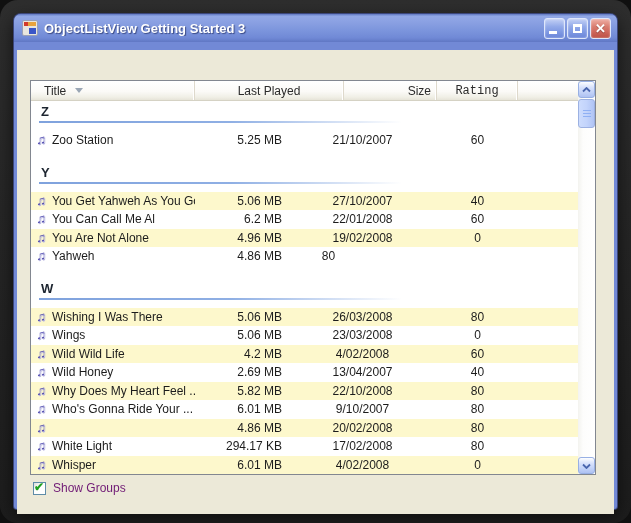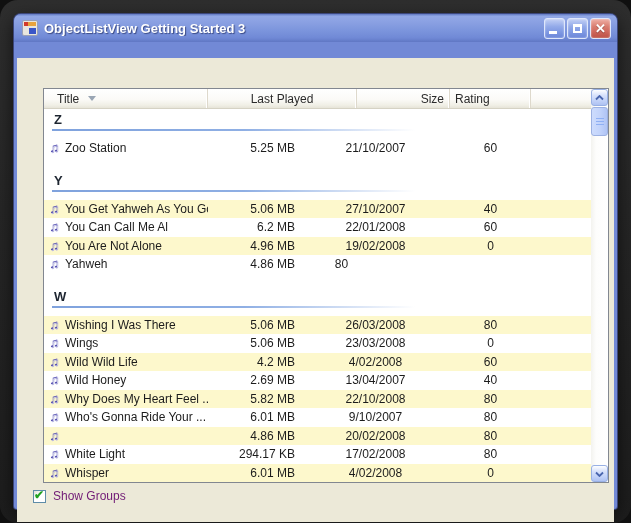--- a/index.html
+++ b/index.html
@@ -7,21 +7,21 @@
   body { font-family:"Liberation Sans", sans-serif; width:631px; height:523px; overflow:hidden; }
 
   .frame { position:relative; width:631px; height:523px;
     background:linear-gradient(180deg,#2e2e2e 0%,#262626 40%,#1d1d1d 100%);
     border-radius:18px; overflow:hidden; }
 
   
   .window { position:absolute; left:14px; top:14px; width:603px; height:495px;
     background:#7289d6; border-radius:7px 7px 3px 3px;
     padding:3px; box-shadow:0 0 0 1px #3c477c, 0 6px 18px rgba(0,0,0,.65); }
-  .titlebar { position:relative; height:28px; margin:-3px -3px 16px -3px;
+  .titlebar { position:relative; height:28px; margin:-3px -3px 8px -3px;
     border-radius:7px 7px 0 0; padding:0 6px 0 8px;
     display:flex; align-items:center;
     background:linear-gradient(180deg,#5f77c0 0%,#92a8e6 8%,#8aa0e2 30%,#7b94dc 60%,#7089d6 85%,#6077c4 100%); }
   .app-icon { width:16px; height:16px; margin-right:6px; position:relative;
     background:#e8e6df; border:1px solid #9aa0b5; border-radius:2px; flex:0 0 auto; }
   .app-icon .bar { position:absolute; left:1px; right:1px; top:1px; height:4px;
     background:linear-gradient(90deg,#d23a2a 0 35%,#e8a33d 35%); }
   .app-icon .blk { position:absolute; right:1px; bottom:1px; width:7px; height:6px; background:#3a56c8; }
   .titlebar .title-text { color:#ffffff; font-size:13px; font-weight:bold;
     text-shadow:1px 1px 1px #3b4a85; flex:1 1 auto; white-space:nowrap; overflow:hidden; }
@@ -31,31 +31,31 @@
     background:linear-gradient(180deg,#c3d0f5 0%,#93aae9 40%,#7d97e2 70%,#6a85d8 100%);
     box-shadow:inset 0 0 2px rgba(255,255,255,.6); }
   .winbtn.close { background:linear-gradient(180deg,#efb0a6 0%,#d97d70 40%,#cd655a 70%,#bb5045 100%); }
   .glyph-min { position:absolute; left:4px; bottom:4px; width:8px; height:3px; background:#fff; }
   .glyph-max { width:9px; height:9px; border:2px solid #fff; border-top-width:3px; }
   .glyph-close { color:#fff; font-size:13px; font-weight:bold; line-height:1; text-shadow:0 1px 1px rgba(0,0,0,.3); }
 
   .client { position:relative; width:597px; height:464px; background:#ece9d8; }
 
   
-  .listview { position:absolute; left:26px; top:30px; width:566px; height:395px;
+  .listview { position:absolute; left:13px; top:30px; width:566px; height:395px;
     background:#ffffff; border:1px solid #828790; }
   .lv-header { position:absolute; left:0; top:0; width:547px; height:20px; display:flex;
     background:linear-gradient(180deg,#ffffff 0%,#fbfaf7 55%,#f0efe6 85%,#e6e4d8 100%);
     border-bottom:1px solid #d5d2c4; font-size:12px; color:#2b2b2b; }
   .hcell { height:100%; display:flex; align-items:center; border-right:1px solid #ded9cc;
     box-shadow:inset -1px 0 0 #ffffff; padding:0 5px; white-space:nowrap; overflow:hidden; }
   .h-title { width:164px; padding-left:13px; }
   .h-size { width:93px; justify-content:flex-end; }
   .h-date { width:149px; justify-content:center; }
-  .h-rating { width:81px; justify-content:flex-start; }
+  .h-rating { width:81px; justify-content:center;font-family:Liberation Mono, monospace; }
   .h-filler { flex:1 1 auto; border-right:none; box-shadow:none; }
   .sort-arrow { width:0; height:0; margin-left:9px; border-left:4px solid transparent;
     border-right:4px solid transparent; border-top:5px solid #9aa6b4; }
 
   .lv-rows { position:absolute; left:0; top:20px; width:547px; height:374px; overflow:hidden;
     font-size:12px; color:#1c1c1c; }
   .group { margin-top:14px; }
   .group:first-child { margin-top:2px; }
   .group-title { font-size:13px; font-weight:bold; color:#1d2530; padding:1px 0 2px 10px; }
   .group-line { height:2px; margin:0 0 8px 8px; width:78%;

